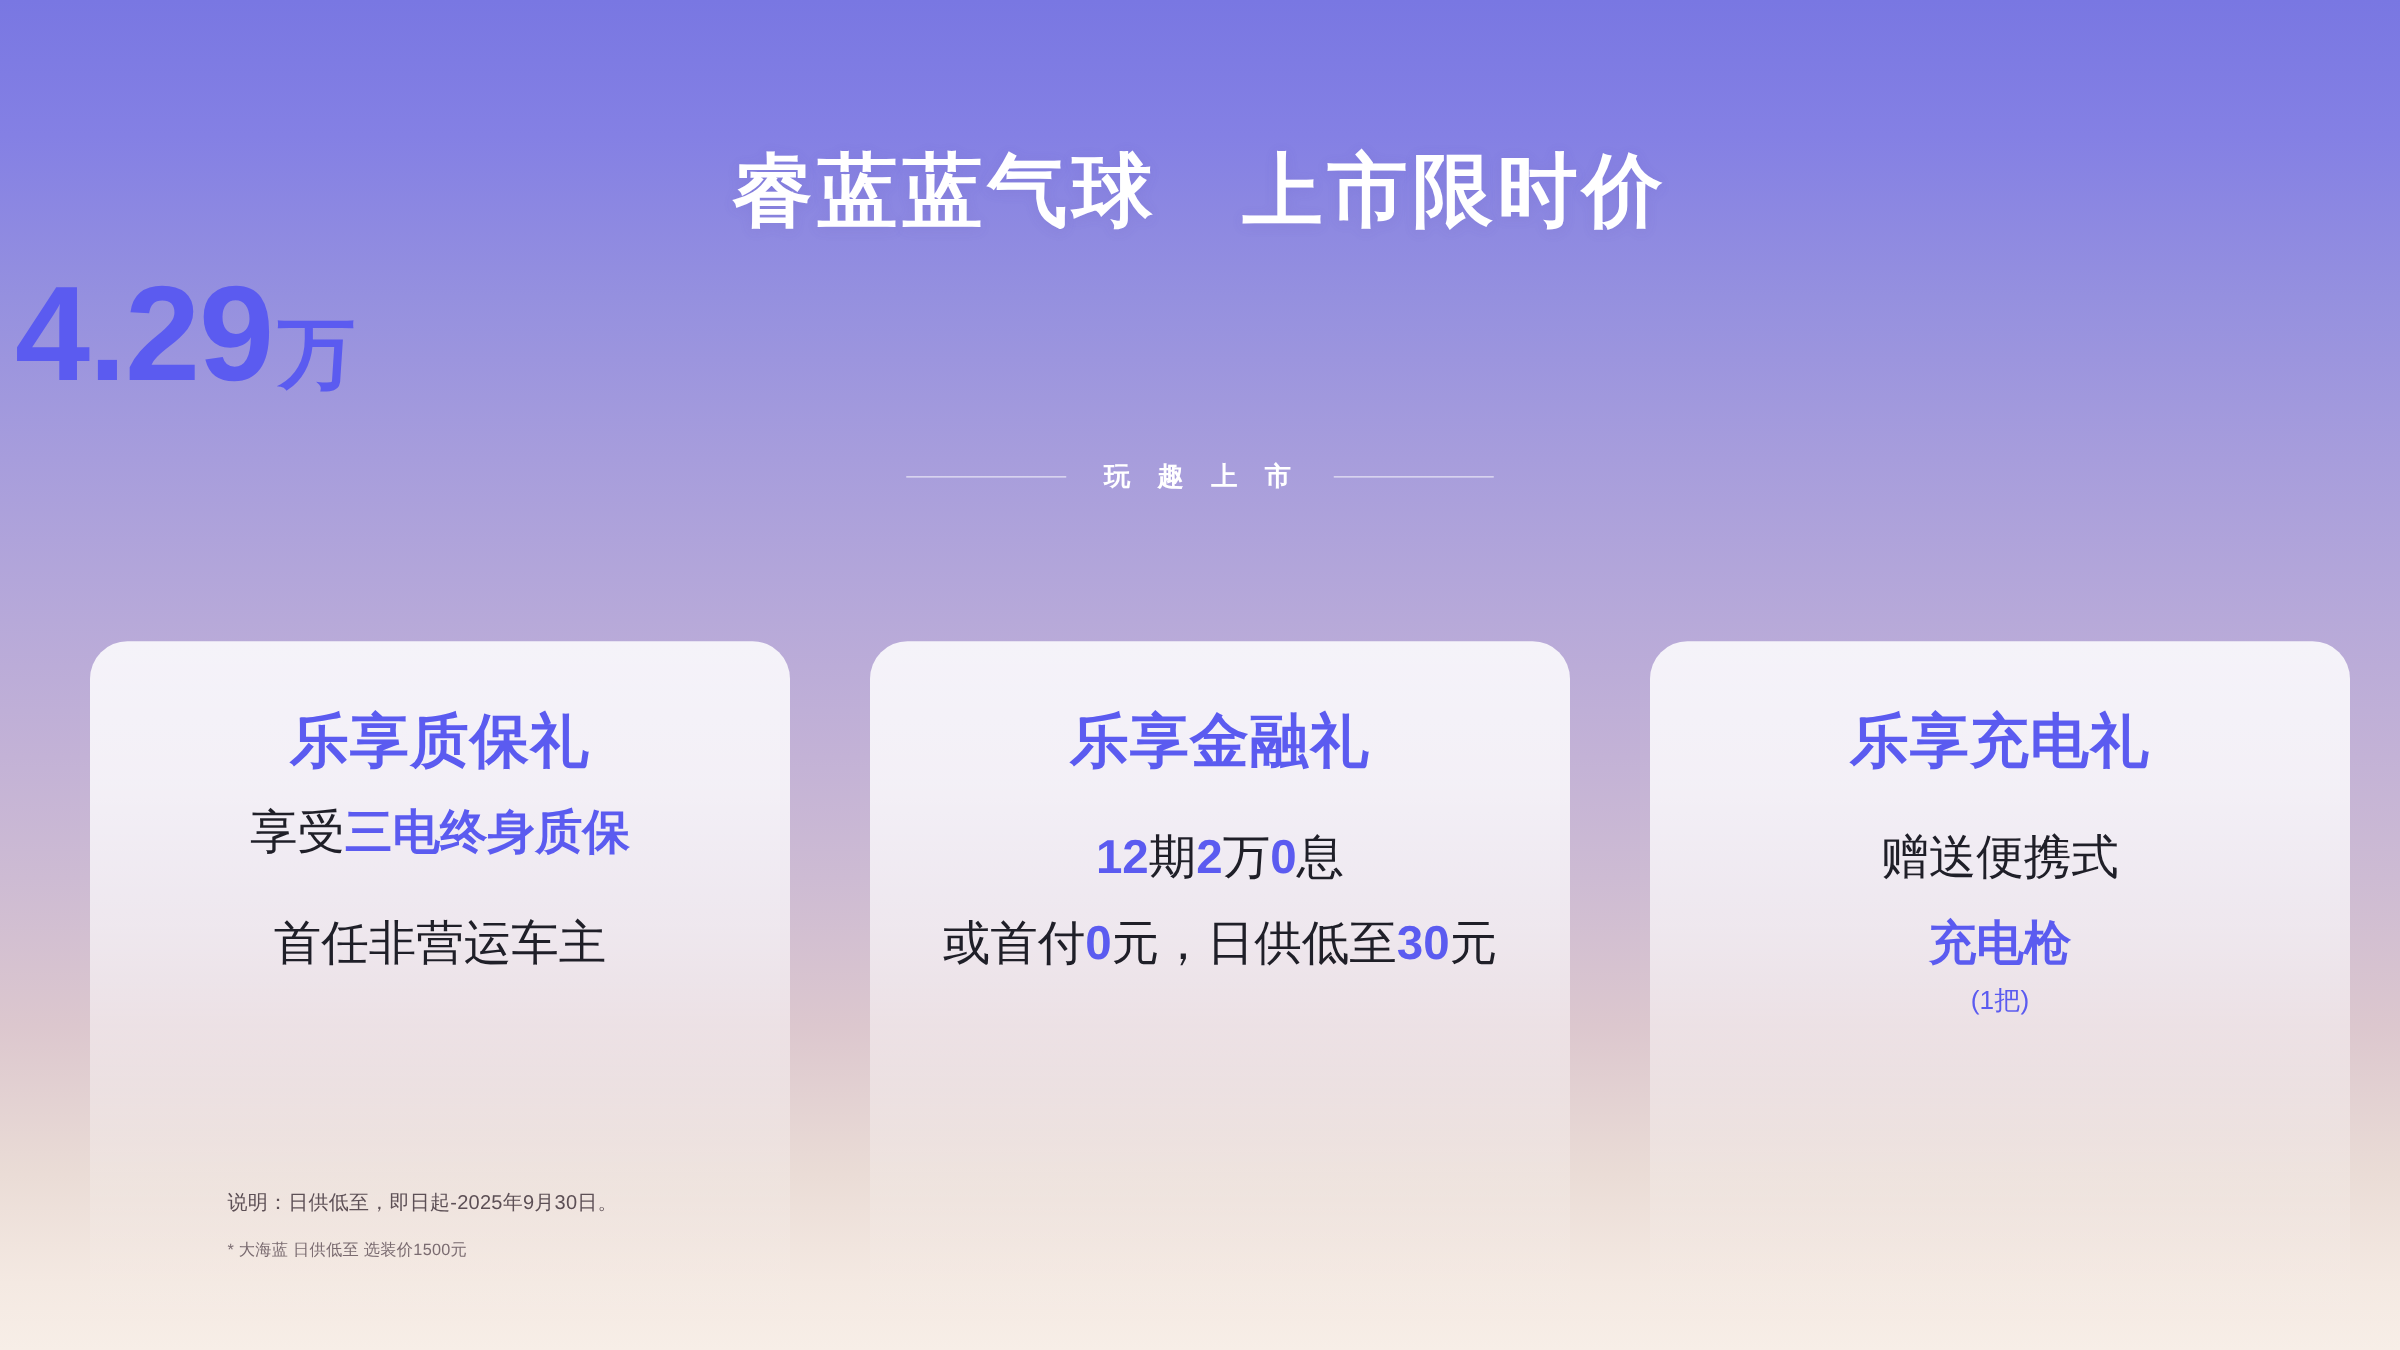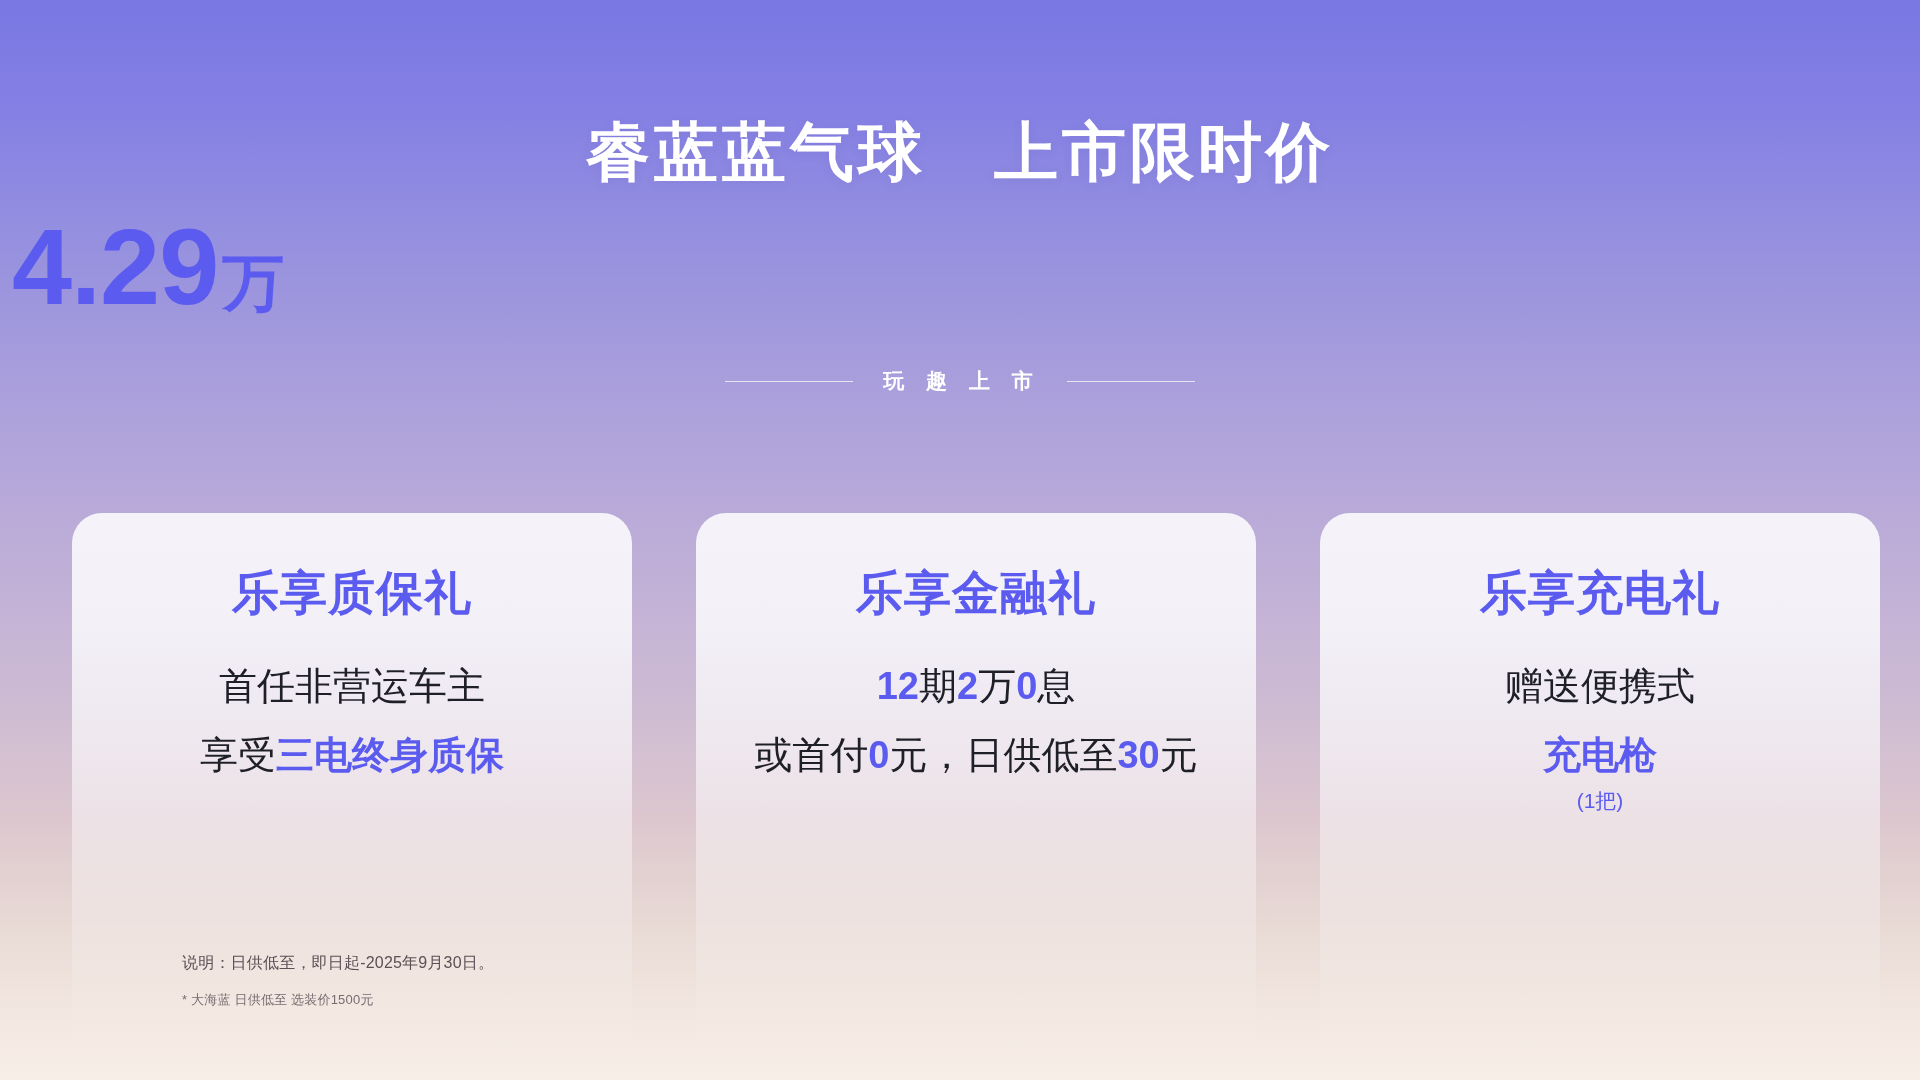--- a/index.html
+++ b/index.html
@@ -220,22 +220,22 @@
       <span class="divider-line"></span>
       <span class="divider-text">玩 趣 上 市</span>
       <span class="divider-line"></span>
     </div>
   </div>
 
   <div class="cards">
 
     <div class="card">
       <h2 class="card-title">乐享质保礼</h2>
+      <p class="card-line card-line-2"><span>享受</span><span class="hl">三电终身质保</span></p>
       <p class="card-line card-line-1">首任非营运车主</p>
-      <p class="card-line card-line-2"><span>享受</span><span class="hl">三电终身质保</span></p>
     </div>
 
     <div class="card">
       <h2 class="card-title">乐享金融礼</h2>
       <p class="card-line card-line-1"><span class="hl">12</span><span>期</span><span class="hl">2</span><span>万</span><span class="hl">0</span><span>息</span></p>
       <p class="card-line card-line-2"><span>或首付</span><span class="hl">0</span><span>元，日供低至</span><span class="hl">30</span><span>元</span></p>
     </div>
 
     <div class="card">
       <h2 class="card-title">乐享充电礼</h2>

